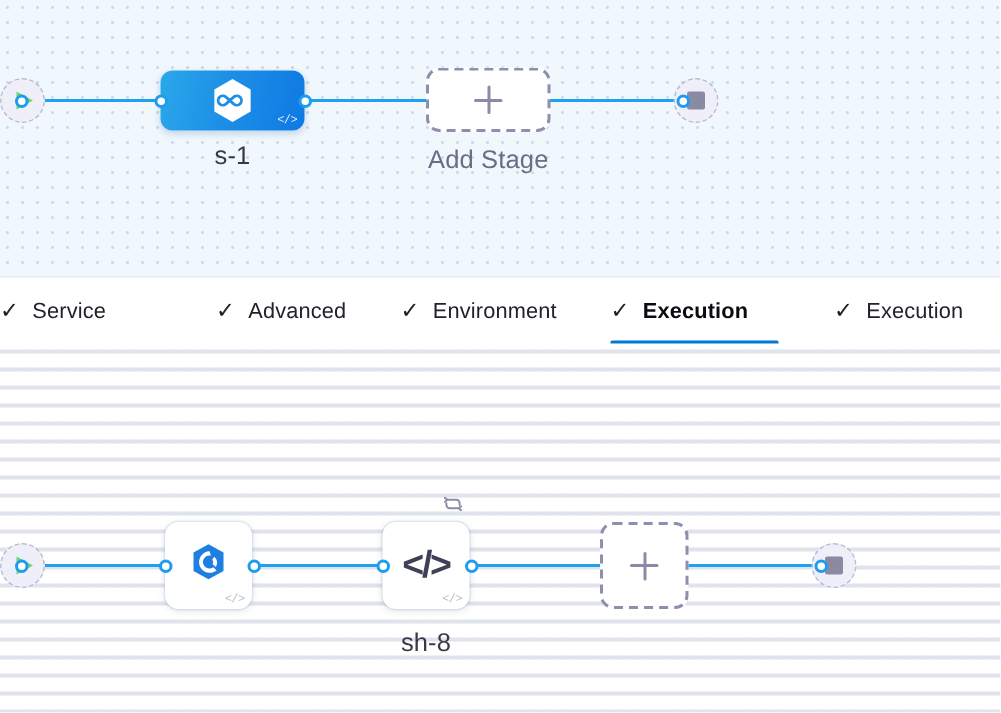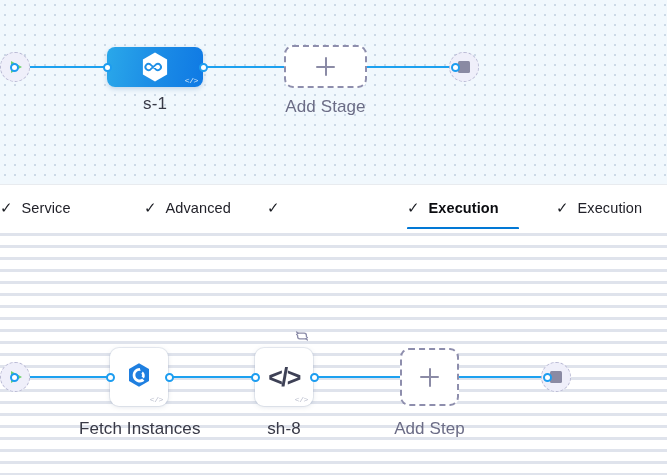--- a/index.html
+++ b/index.html
@@ -312,20 +312,21 @@
     </div>
 
     <div class="tab" style="left:144px; width:74px;">
       <span class="check">✓</span>
       <span class="tab-label">Advanced</span>
 
     </div>
 
     <div class="tab" style="left:267px; width:108px;">
       <span class="check">✓</span>
+      <span class="tab-label">Environment</span>
 
     </div>
 
     <div class="tab active" style="left:407px; width:112px;">
       <span class="check">✓</span>
       <span class="tab-label">Execution</span>
       <span class="underline"></span>
     </div>
 
     <div class="tab" style="left:556px; width:100px;">
@@ -352,42 +353,40 @@
         <svg viewBox="0 0 26 26" width="26" height="26" aria-hidden="true">
           <path d="M13 1.3 L23 6.9 L23 19.1 L13 24.7 L3 19.1 L3 6.9 Z" fill="#1f7fe0"></path>
           <path d="M13.8 6.0 a7.2 7.2 0 1 0 4.6 12.8 l-2.2 -2.2 a4.3 4.3 0 1 1 -1.6 -7.6 Z" fill="#ffffff"></path>
           <path d="M16.8 9.6 a5.1 5.1 0 0 1 1.1 6.9 l-2.3 -2.0 a2.2 2.2 0 0 0 -0.2 -2.9 Z" fill="#ffffff"></path>
         </svg>
       </span>
       <span class="code-badge dark">&lt;/&gt;</span>
     </div>
     <div class="port" style="left:106px; top:144px;"></div>
     <div class="port" style="left:165px; top:144px;"></div>
-    <div class="caption" style="left:79px; top:190px; width:120px;">Fetch Instances</div>
 
     <div class="step-node" style="left:255px; top:119px;">
       <span class="step-icon sh-glyph">&lt;/&gt;</span>
       <span class="loop-badge">
         <svg viewBox="0 0 16 16" width="16" height="16" fill="none" stroke="#8a8ba8" stroke-width="1.3" stroke-linecap="round" aria-hidden="true">
           <path d="M4 5.2 h6.2 a2.2 2.2 0 0 1 2.2 2.2 v1.2"></path>
           <path d="M12 10.8 h-6.2 a2.2 2.2 0 0 1 -2.2 -2.2 v-1.2"></path>
           <path d="M2.6 3.9 L4.1 5.2 L2.6 6.6"></path>
           <path d="M13.4 12.1 L11.9 10.8 L13.4 9.5"></path>
         </svg>
       </span>
       <span class="code-badge dark">&lt;/&gt;</span>
     </div>
     <div class="port" style="left:251px; top:144px;"></div>
     <div class="port" style="left:310px; top:144px;"></div>
     <div class="caption" style="left:244px; top:190px; width:80px;">sh-8</div>
 
     <div class="add-node" style="left:400px; top:119px; width:59px; height:58px;">
       <span class="plus"></span>
     </div>
-    <div class="caption muted" style="left:385px; top:190px; width:89px;">Add Step</div>
 
     <div class="terminal" style="left:541px; top:133px;">
       <div class="stop-sq"></div>
     </div>
     <div class="port" style="left:543px; top:144px;"></div>
   </div>
 
 </div>
 
 </body></html>

